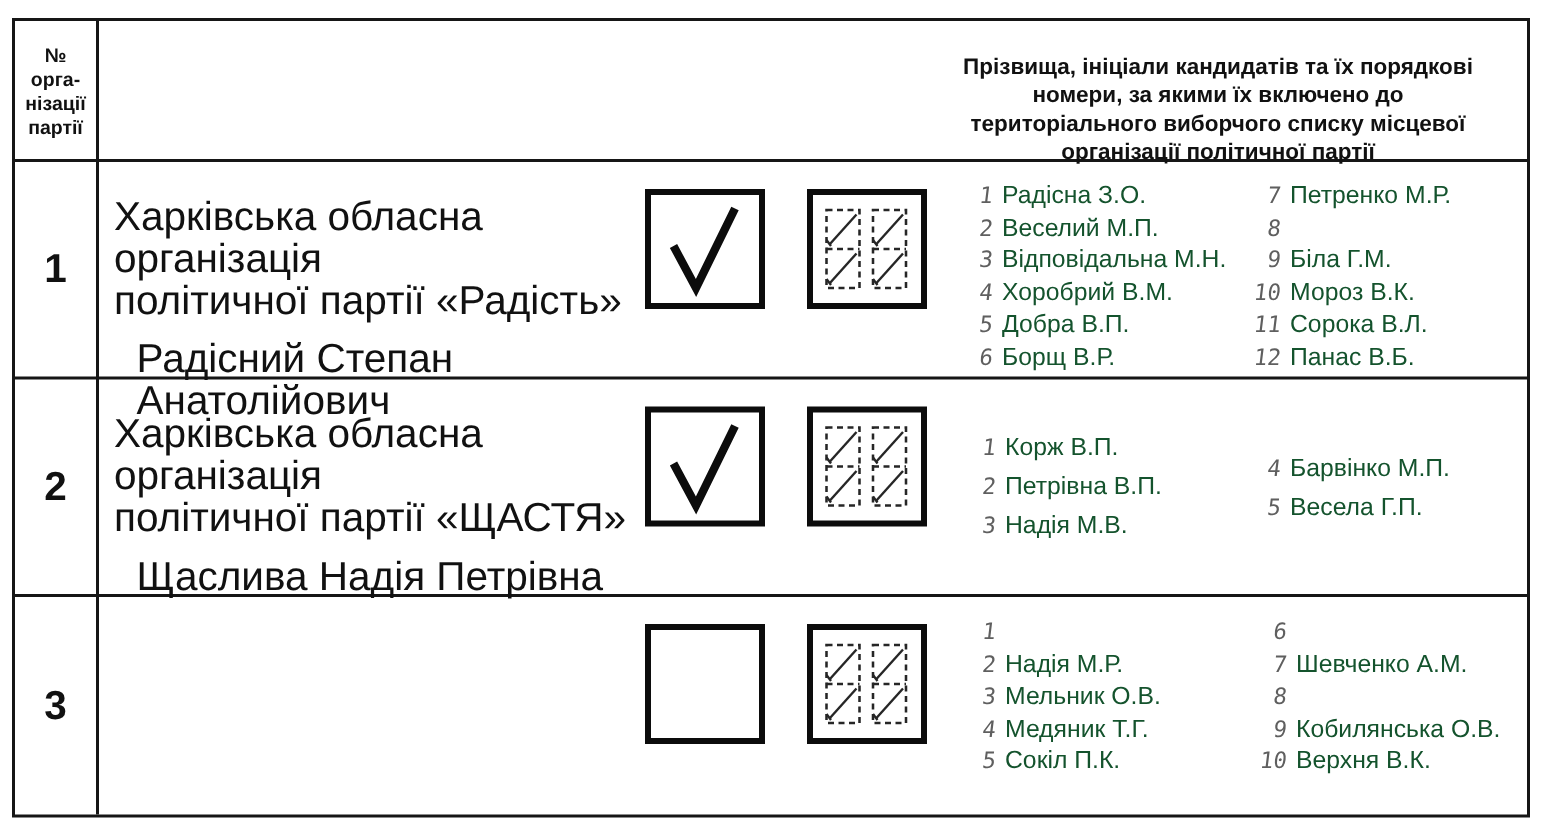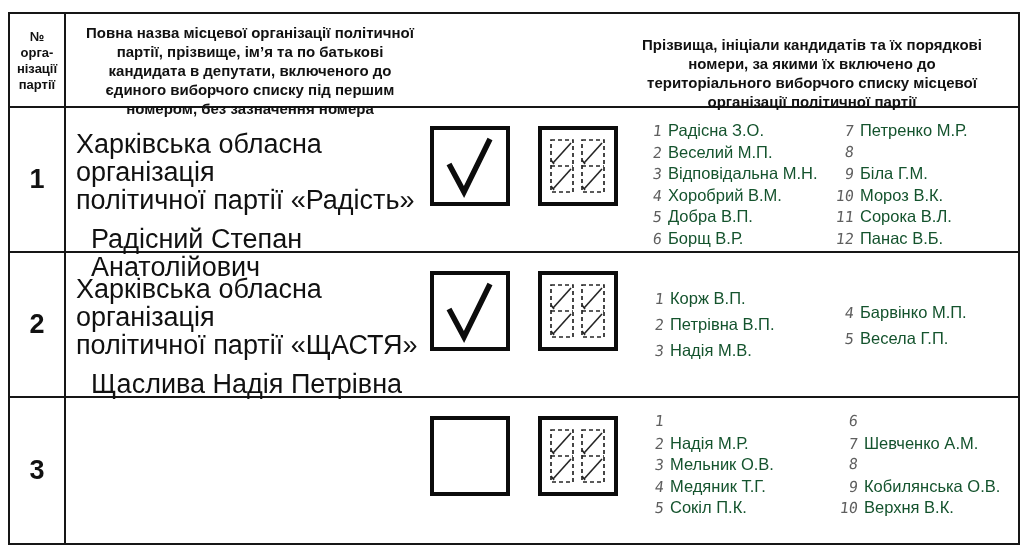--- a/index.html
+++ b/index.html
@@ -69,25 +69,20 @@
 
 <div class="page">
   <div class="table">
     <div class="vline"></div>
 
     <div class="header">
       <div class="h-num">№
 орга-
 нізації
 партії</div>
-      <div class="h-name">Повна назва місцевої організації політичної
-партії, прізвище, ім’я та по батькові
-кандидата в депутати, включеного до
-єдиного виборчого списку під першим
-номером, без зазначення номера</div>
       <div class="h-cand">Прізвища, ініціали кандидатів та їх порядкові
 номери, за якими їх включено до
 територіального виборчого списку місцевої
 організації політичної партії</div>
     </div>
 
     <div class="row row-1">
       <div class="r-num">1</div>
       <div class="r-party">
         <p class="party-name">Харківська обласна організація

